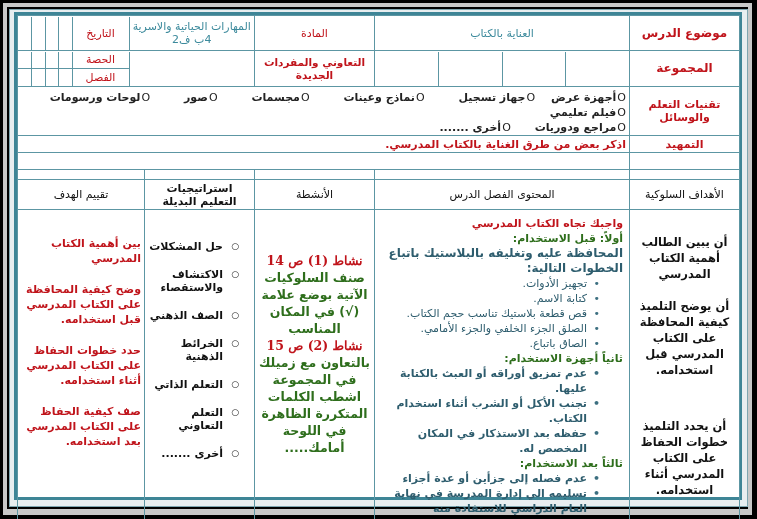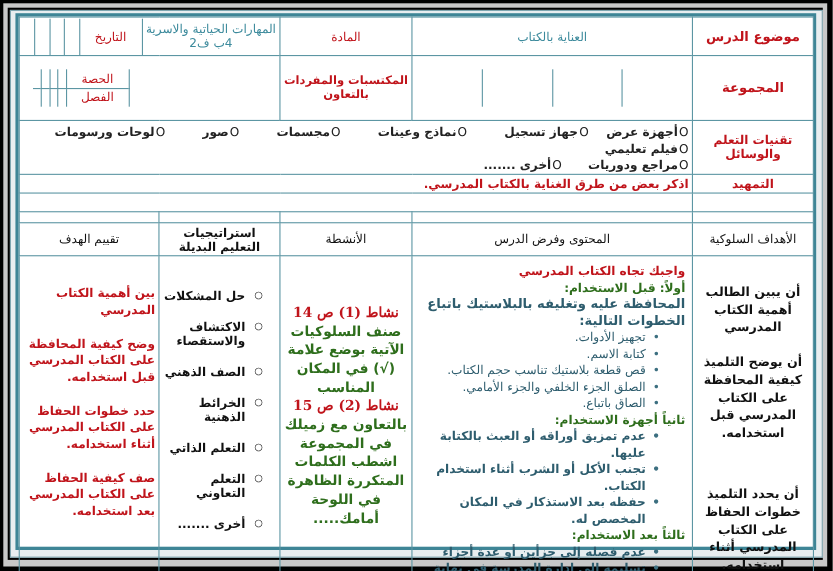--- a/index.html
+++ b/index.html
@@ -81,22 +81,22 @@
         <tbody>
                 <tr style="height:34px">
           <td style="border-top:none;border-bottom:none;border-right:none"></td>
           <td style="border-top:none;border-bottom:none"></td>
           <td style="border-top:none;border-bottom:none"></td>
           <td style="border-top:none;border-bottom:none;border-left:none"></td>
         </tr>
       </tbody>
             </table>
     </td>
-    <td class="red" style="font-size:10.5px">المكتسبات والمفردات بالتعاون</td>
-    <td colspan="2" style="padding:12px">
+    <td class="red" style="font-size:10.5px">التعاوني والمفردات الجديدة</td>
+    <td colspan="2" style="padding:0">
       <table style="position:static;width:100%;">
         <colgroup>
                 <col style="width:125px">
                 <col style="width:57px">
                 <col>
                 <col>
                 <col>
                 <col>
               </colgroup>
         <tbody>
@@ -152,21 +152,21 @@
   <tr style="height:10px">
     <td></td>
     <td></td>
     <td></td>
     <td></td>
     <td></td>
   </tr>
 
   <tr style="height:30px">
     <td class="dk" style="font-weight:normal">الأهداف السلوكية</td>
-    <td class="dk" style="font-weight:normal">المحتوى وفرض الدرس</td>
+    <td class="dk" style="font-weight:normal">المحتوى الفصل الدرس</td>
     <td class="dk" style="font-weight:normal">الأنشطة</td>
     <td class="dk" style="font-weight:bold">استراتيجيات التعليم البديلة</td>
     <td class="dk" style="font-weight:normal">تقييم الهدف</td>
   </tr>
 
   <tr style="height:282px">
     <td class="obj dk">
       <div style="margin-bottom:16px">أن يبين الطالب أهمية الكتاب المدرسي</div>
       <div style="margin-bottom:40px">أن يوضح التلميذ كيفية المحافظة على الكتاب المدرسي قبل استخدامه.</div>
       <div style="margin-bottom:30px">أن يحدد التلميذ خطوات الحفاظ على الكتاب المدرسي أثناء استخدامه.</div>

